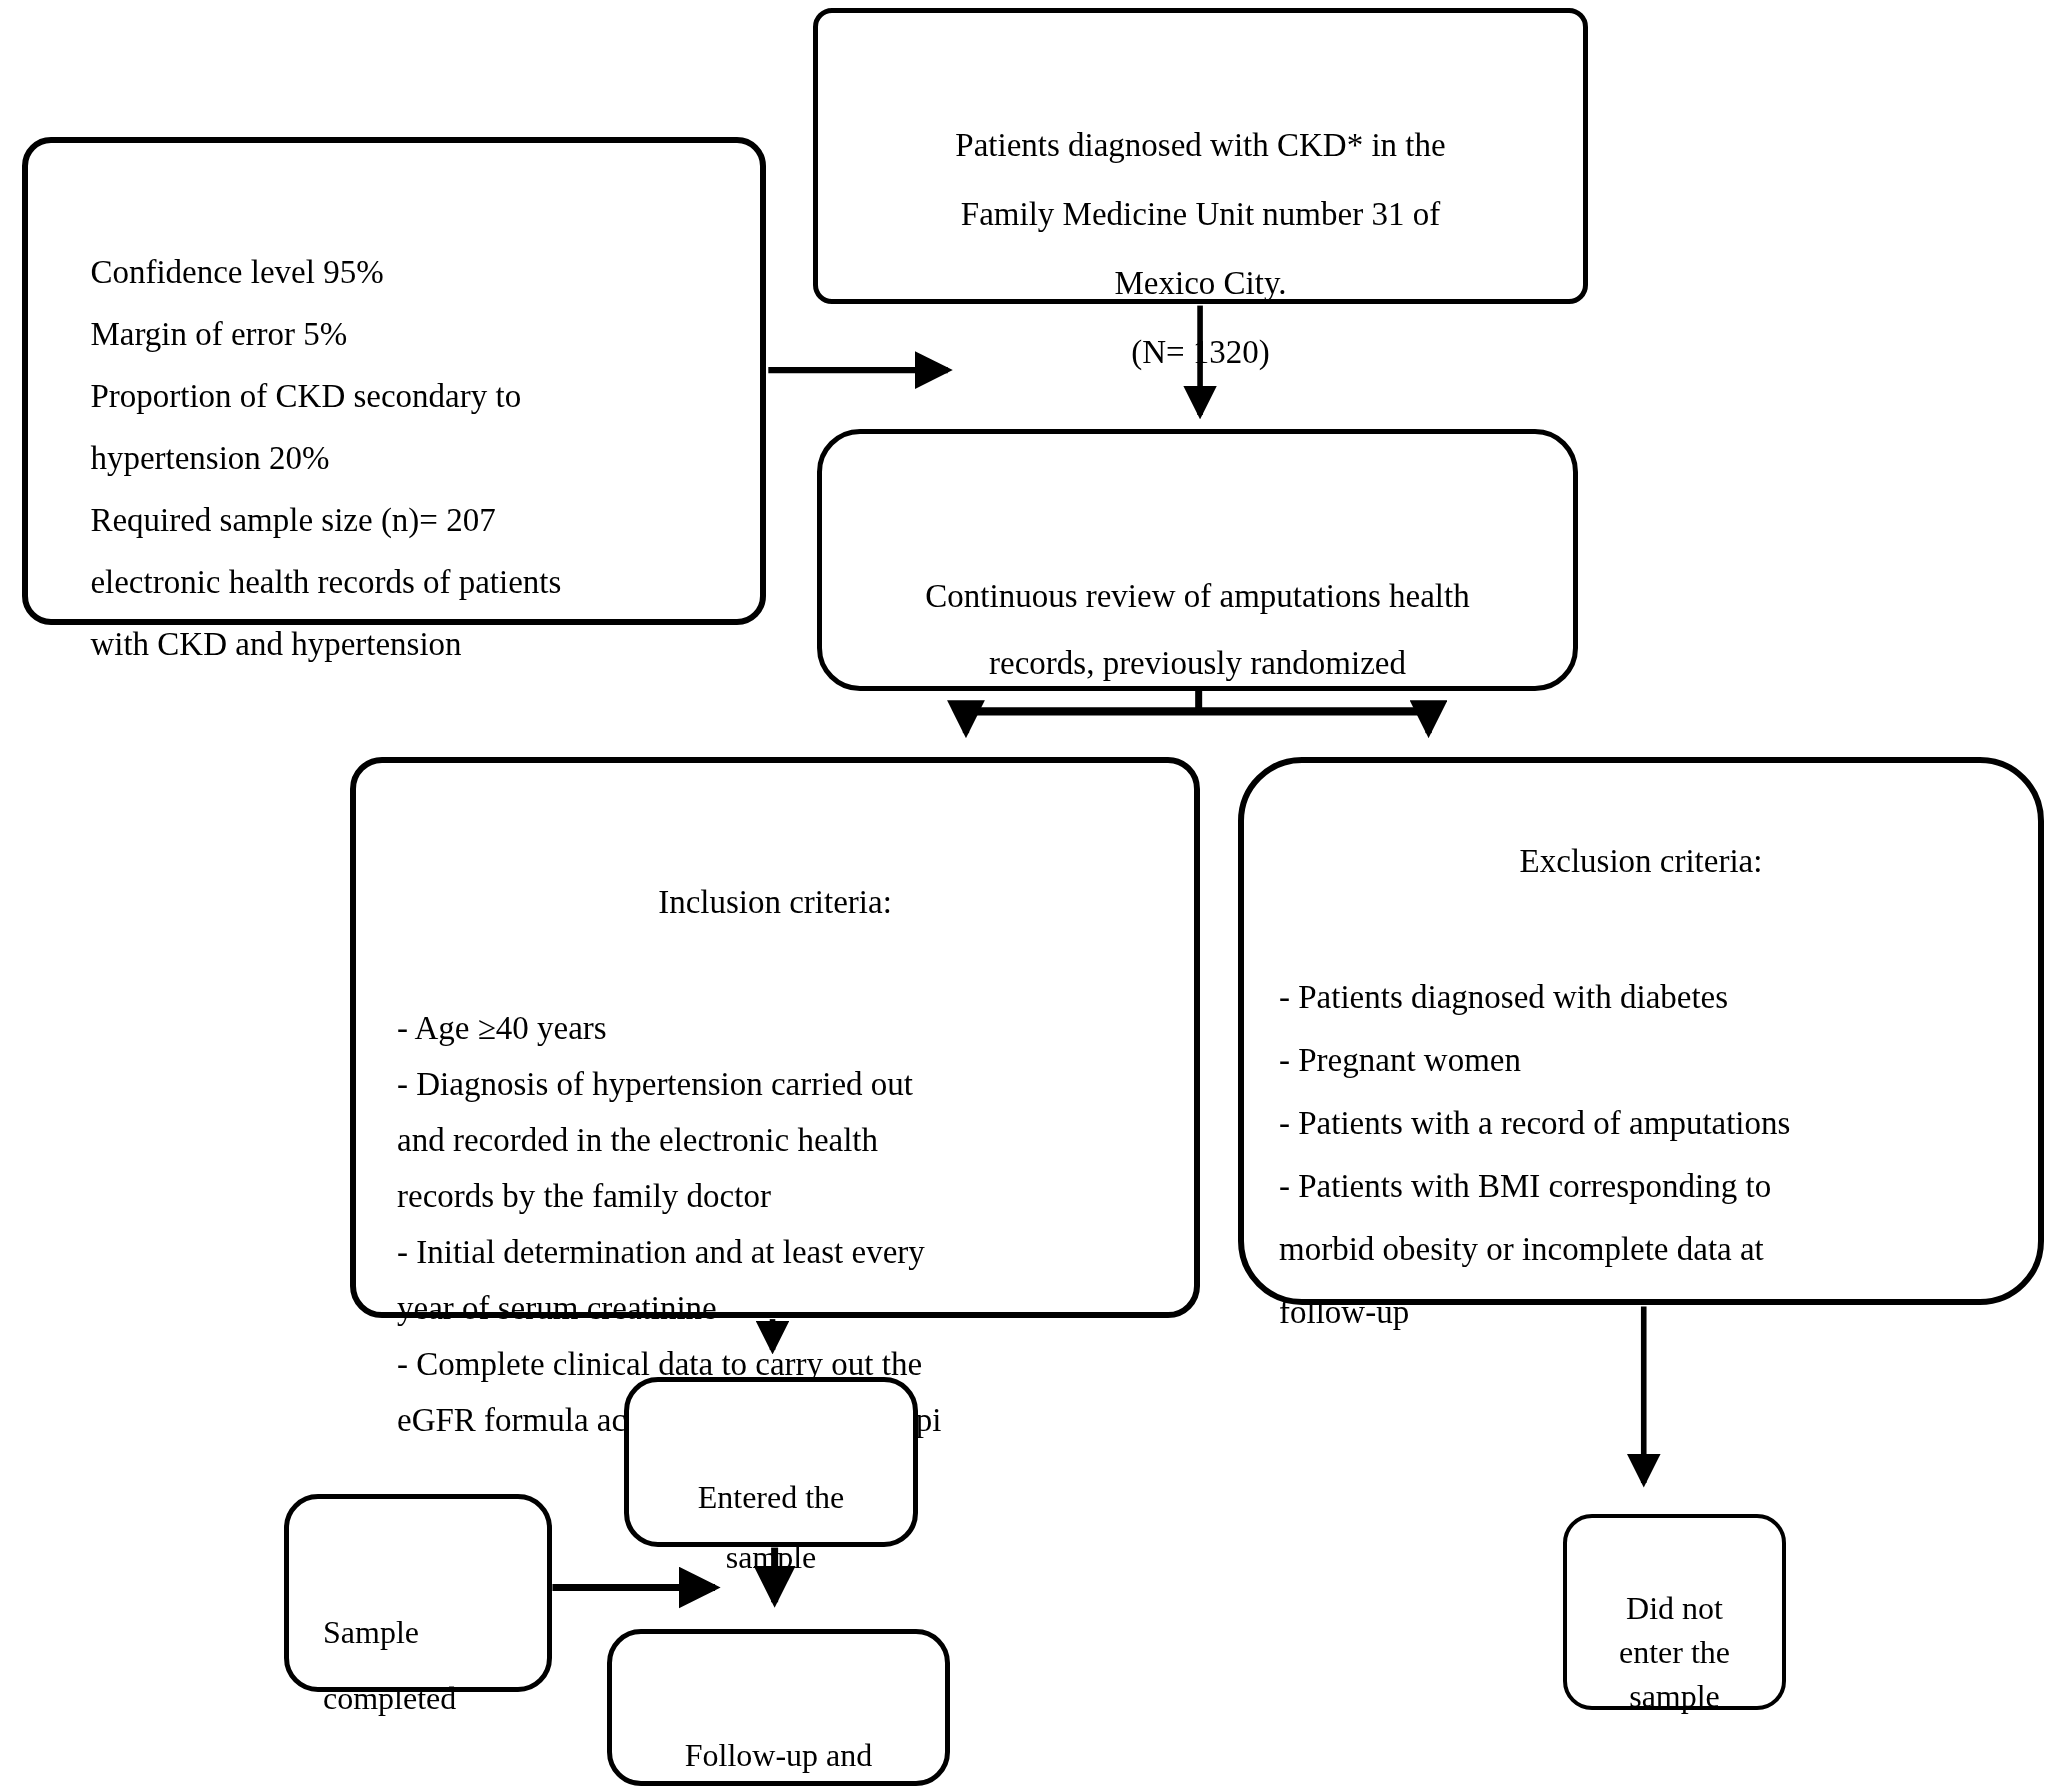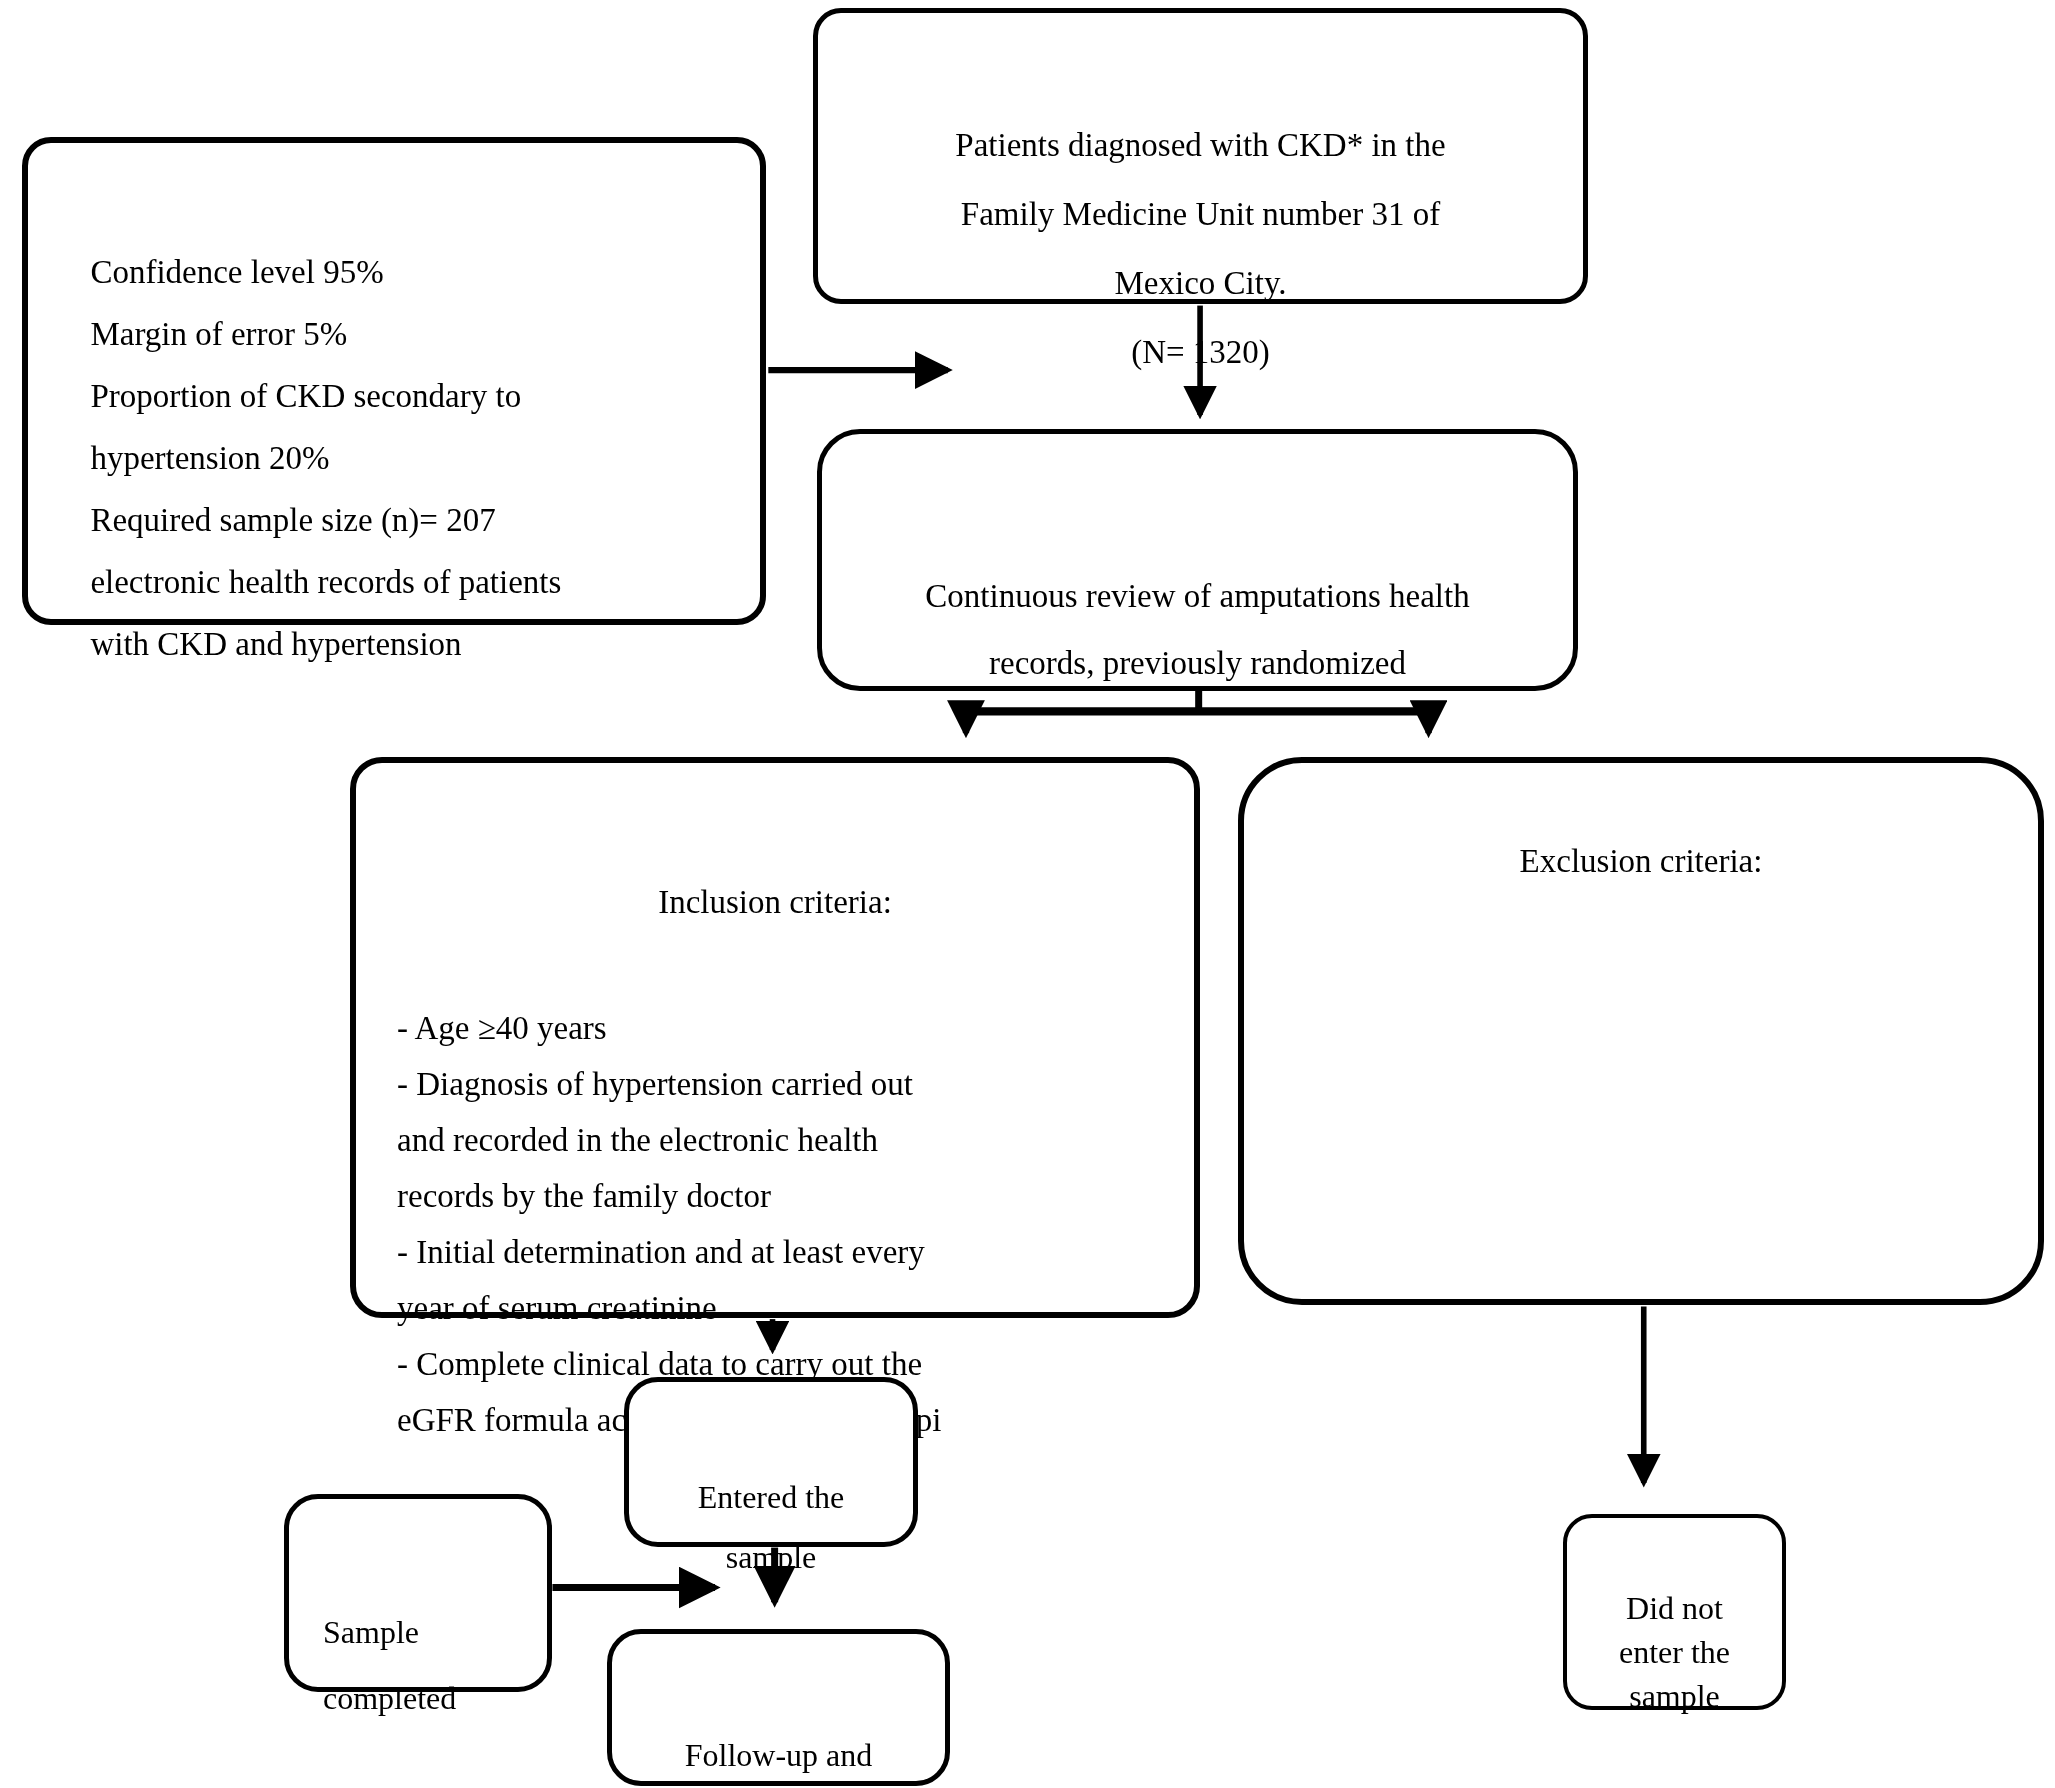--- a/index.html
+++ b/index.html
@@ -22,21 +22,21 @@
     background: #ffffff;
     border: 5.6px solid #000000;
     white-space: pre-line;
     font-size: 33px;
     line-height: 67px;
   }
   .centered { text-align: center; }
 
   .box-population {
     left: 813px; top: 8.4px; width: 775px; height: 296px;
-    border-radius: 28px; padding-top: 29px; line-height: 69px;
+    border-radius: 19px; padding-top: 29px; line-height: 69px;
   }
   .box-parameters {
     left: 22.4px; top: 137px; width: 744px; height: 488px;
     border-radius: 29px; border-width: 6.3px;
     padding: 36px 19.6px 0 62px; line-height: 62px;
   }
   .box-review {
     left: 817px; top: 429px; width: 761px; height: 262px;
     border-radius: 43px; padding-top: 62px; line-height: 67px;
   }
@@ -124,20 +124,26 @@
 and recorded in the electronic health
 records by the family doctor
 - Initial determination and at least every
 year of serum creatinine
 - Complete clinical data to carry out the
 eGFR formula according to the CKD Epi</div>
   </div>
 
   <div class="fbox box-exclusion">
     <div class="box-title">Exclusion criteria:</div>
+    <div class="box-items">- Patients diagnosed with diabetes
+- Pregnant women
+- Patients with a record of amputations
+- Patients with BMI corresponding to
+morbid obesity or incomplete data at
+follow-up</div>
   </div>
 
   <div class="fbox centered box-entered">
     <span>Entered the
 sample</span>
   </div>
 
   <div class="fbox box-sample-completed">
     <span>Sample
 completed</span>

